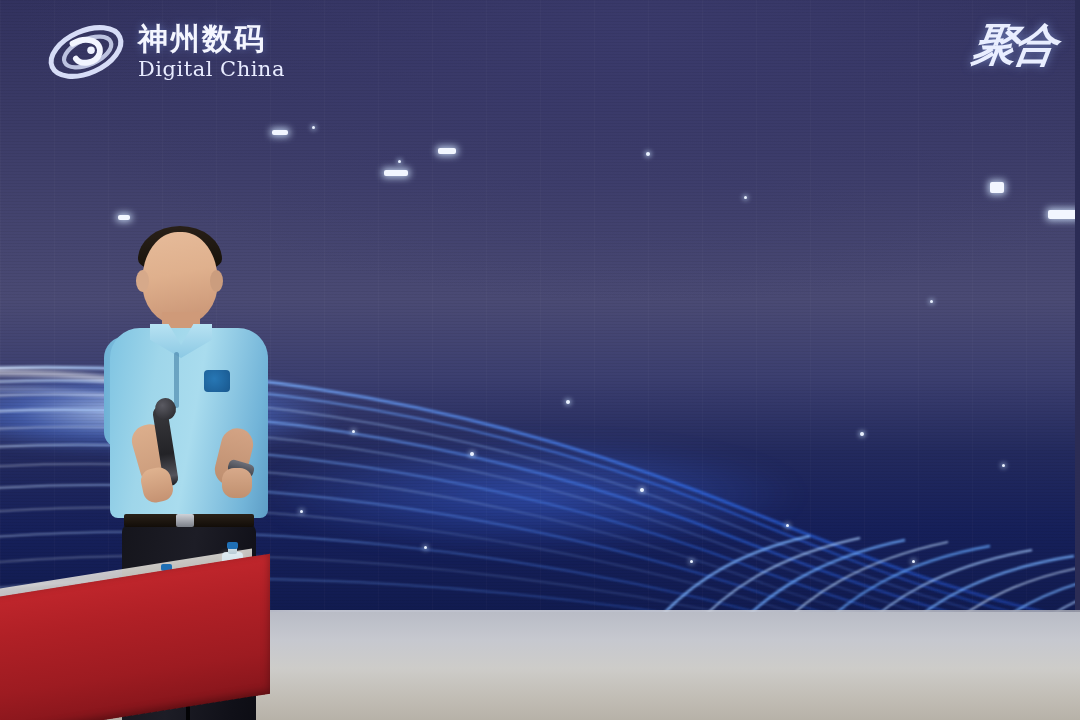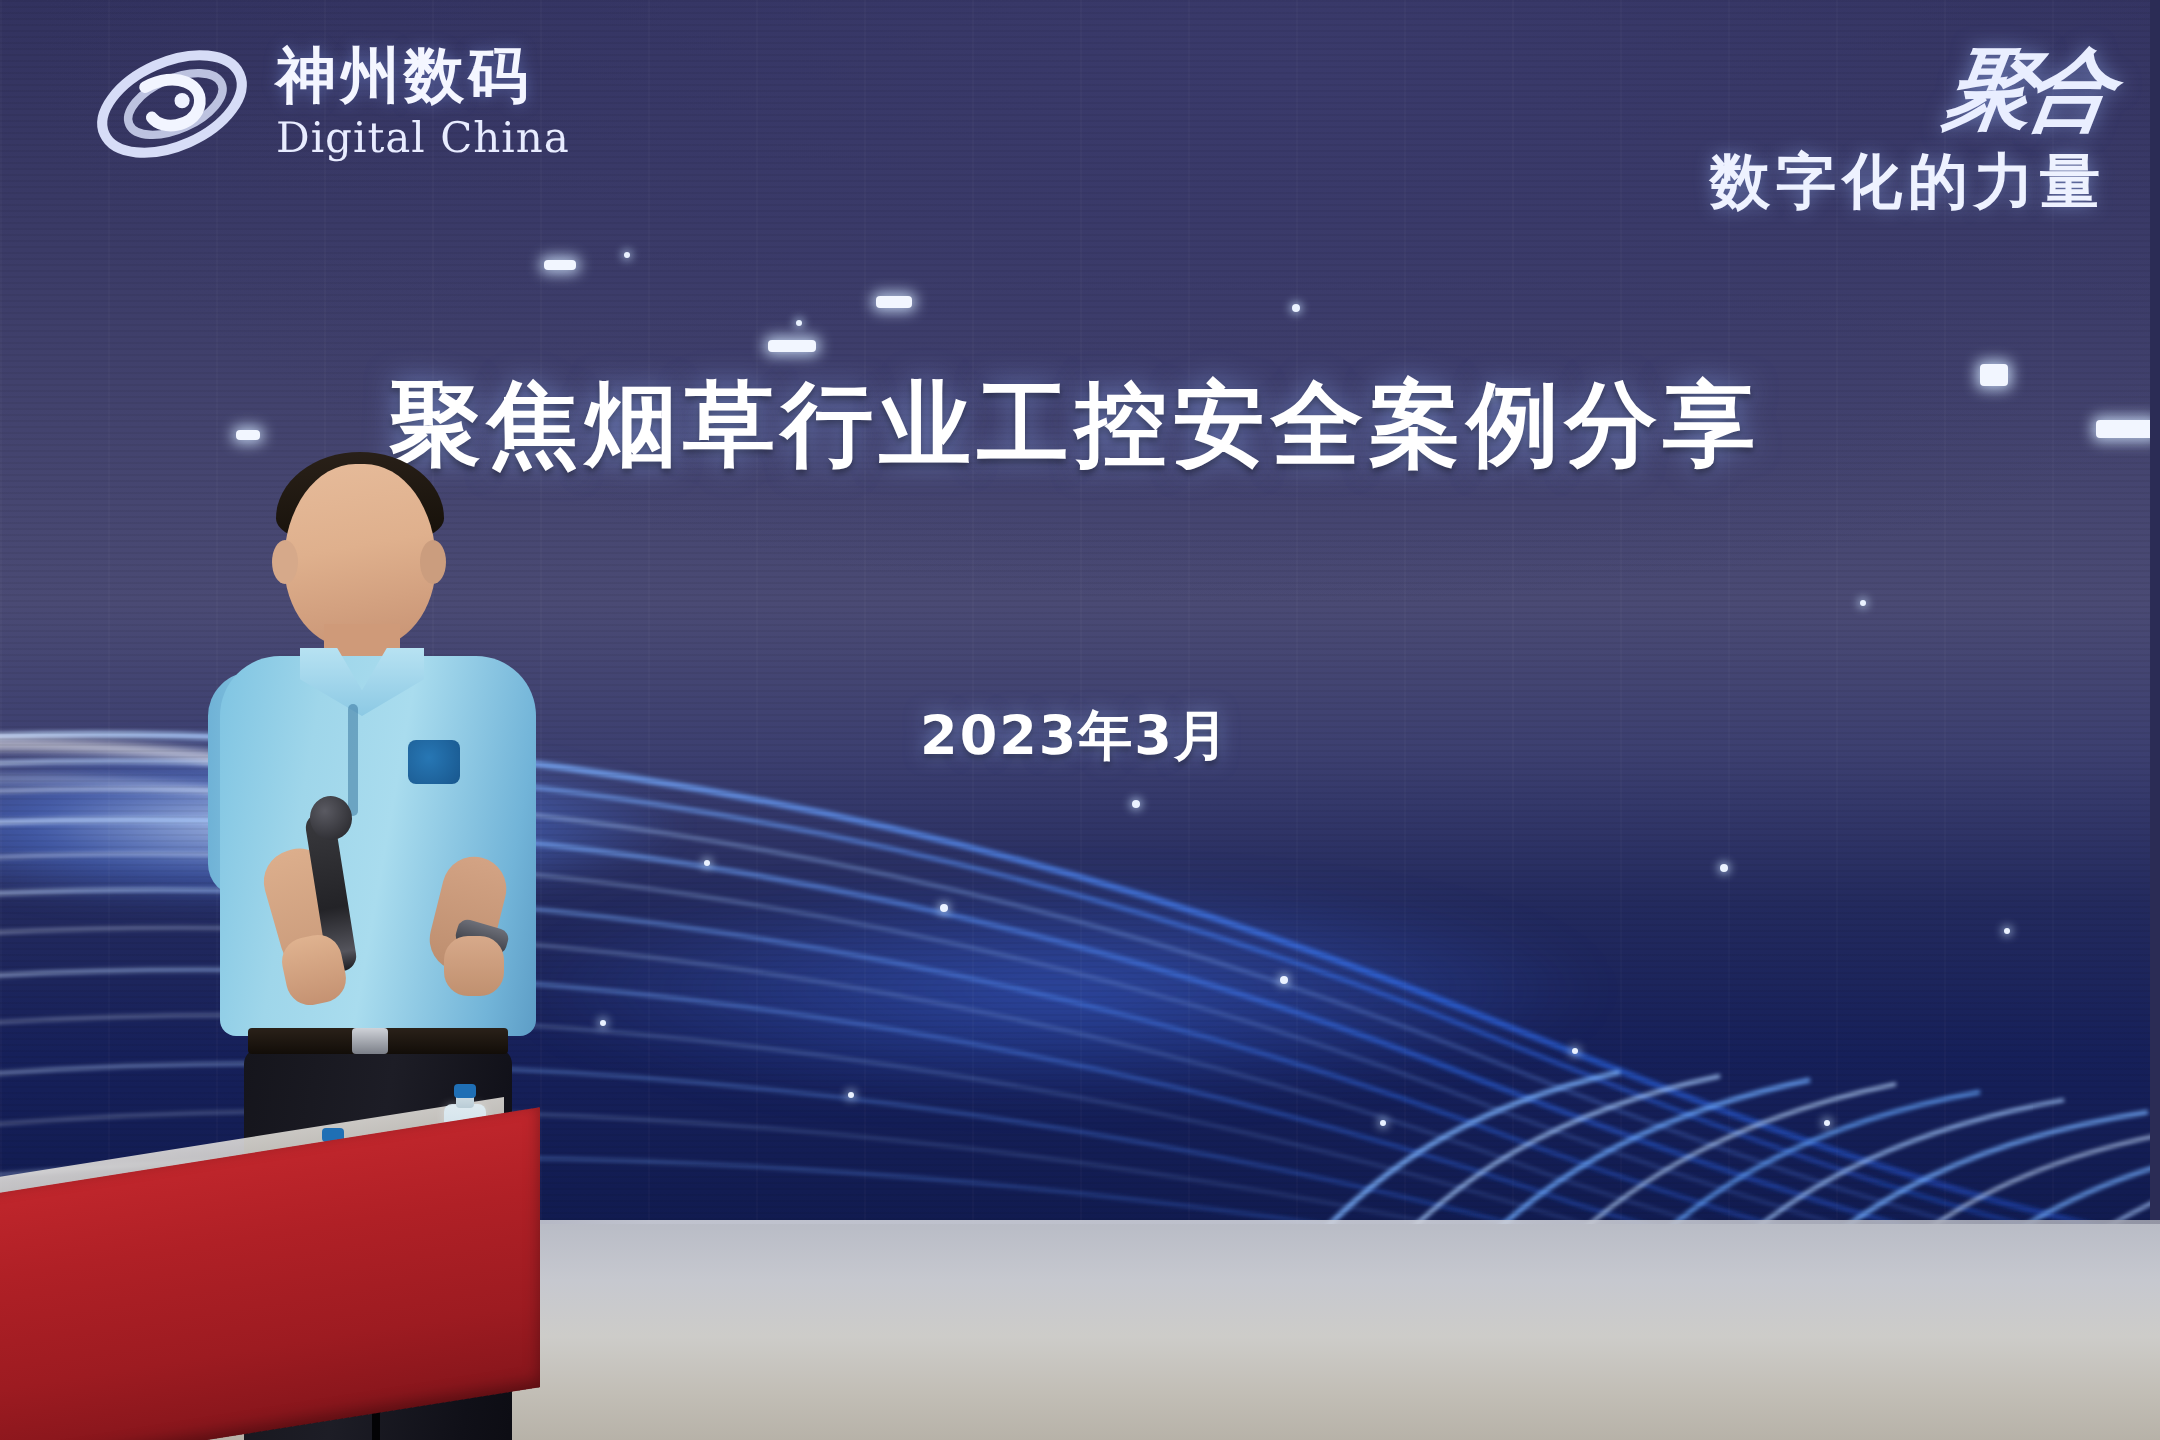--- a/index.html
+++ b/index.html
@@ -260,25 +260,22 @@
         <circle cx="56" cy="38" r="4.5" fill="#eef2ff"></circle>
       </svg>
       <div class="dc-text">
         <div class="dc-cn">神州数码</div>
         <div class="dc-en">Digital China</div>
       </div>
     </div>
 
     <div class="ev-logo">
       <div class="ev-cal">聚合</div>
-      <div class="ev-sub">数字化的力量</div>
-    </div>
-
-    <div class="slide-title">聚焦烟草行业工控安全案例分享</div>
-    <div class="slide-date">2023年3月</div>
+    </div>
+
   </div>
 
   <div class="floor-edge"></div>
   <div class="floor"></div>
 
   <div class="speaker">
     <div class="sp-legs"></div>
     <div class="sp-legsplit"></div>
     <div class="sp-hair"></div>
     <div class="sp-head"></div>

